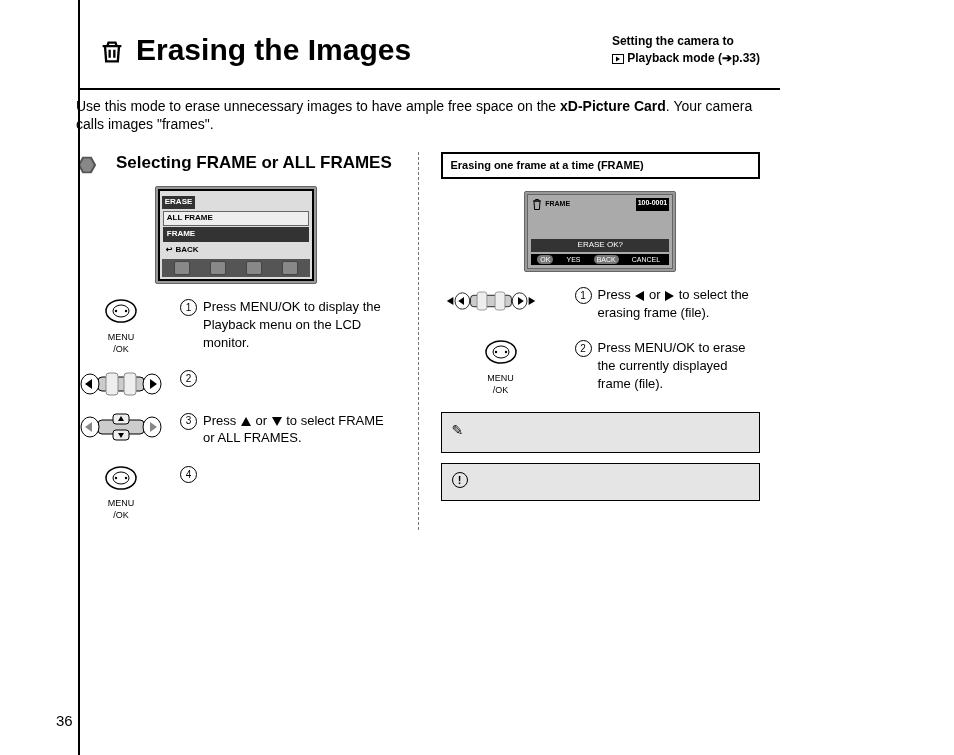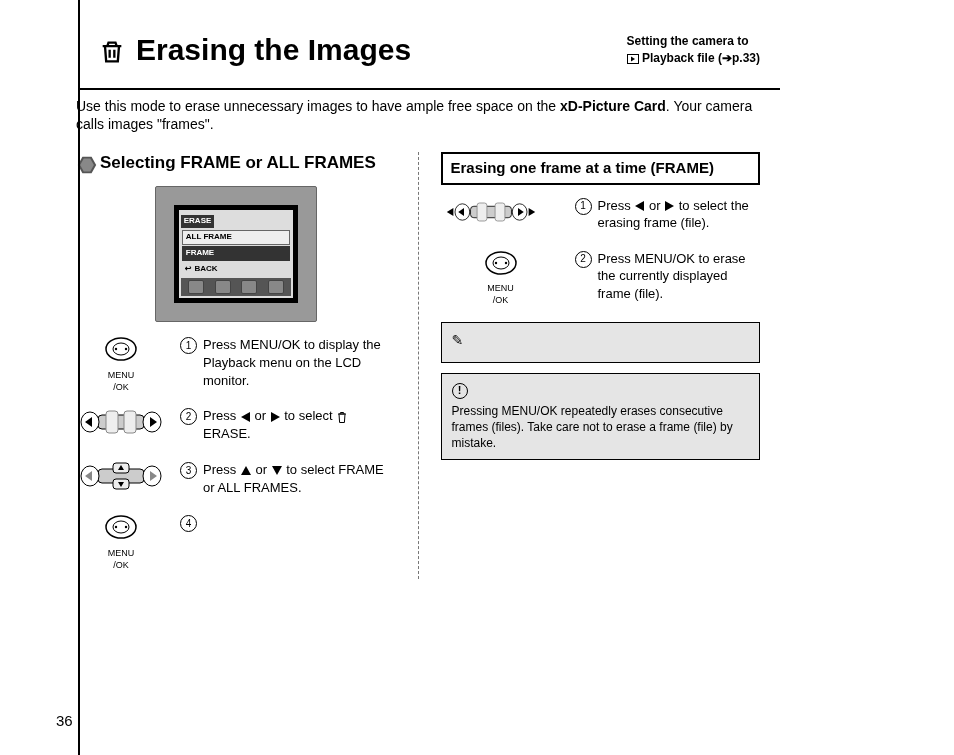--- a/index.html
+++ b/index.html
@@ -8,27 +8,27 @@
   .hline{position:absolute;left:78px;right:0;top:88px;height:2px;background:#000}
   .titlebar{display:flex;justify-content:space-between;align-items:center;margin-left:58px;margin-right:0;padding-bottom:12px}
   .title{font-size:30px;font-weight:bold;display:flex;align-items:center;gap:10px}
   .title .erase-icon{width:28px;height:28px}
   .right-note{font-size:12px;font-weight:bold;text-align:left;line-height:1.4}
   .intro{margin:14px 0 18px 36px;font-size:14px}
   .cols{display:flex;margin-left:36px;gap:22px}
   .col-left{flex:1;min-width:0}
   .col-right{flex:1;min-width:0}
   .midline{width:0;border-left:1px dashed #777;align-self:stretch}
-  .sect-head{display:flex;align-items:flex-start;gap:2px;margin-bottom:10px}
+  .sect-head{display:flex;align-items:flex-start;gap:18px;margin-bottom:10px}
   .hex{width:22px;height:22px;flex:0 0 22px;margin-top:2px}
   .sect-head h2{margin:0;font-size:17px;font-weight:bold;line-height:1.25}
-  .box-head{border:2px solid #000;padding:4px 8px;font-size:15px;font-weight:bold;margin-bottom:12px}
+  .box-head{border:2px solid #000;padding:4px 8px;font-size:11px;font-weight:bold;margin-bottom:12px}
   
   .lcd{width:160px;margin:8px auto 14px auto;border:1px solid #666;background:#999;border-radius:2px}
-  .lcd-screen{background:#ddd;margin:18px;border:5px solid #000000}
+  .lcd-screen{background:#ddd;margin:2px;border:2px solid #000000}
   .lcd-title{background:#333;color:#fff;font-size:8px;font-weight:bold;padding:1px 3px;display:inline-block;margin:2px}
   .lcd-row{margin:0 3px;font-size:8px;font-weight:bold;padding:1px 3px;border:1px solid #666;background:#eee;margin-bottom:1px}
   .lcd-row.sel{background:#333;color:#fff;border-color:#333}
   .lcd-back{font-size:8px;font-weight:bold;padding:1px 3px;margin:2px 3px 3px 3px;display:flex;align-items:center;gap:3px}
   .lcd-iconrow{background:#555;display:flex;justify-content:space-around;padding:2px;margin:2px}
   .lcd-iconrow span{width:14px;height:12px;background:#888;border-radius:2px;display:inline-block;border:1px solid #444}
   
   .lcd2{width:150px;margin:0 auto 14px auto;border:1px solid #666;background:#999;border-radius:2px}
   .lcd2 .body{background:#aaa;margin:2px;border:1px solid #666;padding:3px}
   .lcd2 .top{display:flex;justify-content:space-between;font-size:7px;font-weight:bold}
@@ -80,21 +80,21 @@
       </span>
       <span>Erasing the Images</span>
     </div>
     <div class="right-note">
       <div>Setting the camera to</div>
       <div>
         <span class="play-icon"><svg viewBox="0 0 12 10">
               <rect x="0.5" y="0.5" width="11" height="9" fill="none" stroke="#000"></rect>
               <path d="M4 2.5v5l4-2.5z" fill="#000"></path>
             </svg></span>
-        <span>Playback file (➔p.33)</span>
+        <span>Playback mode (➔p.33)</span>
       </div>
     </div>
   </div>
 
   <div class="intro">
     <span>Use this mode to erase unnecessary images to have ample free space on the </span><b>xD-Picture Card</b><span>. Your camera calls images "frames".</span>
   </div>
 
   <div class="cols">
 
@@ -156,25 +156,20 @@
             <rect x="48" y="4" width="12" height="22" rx="3" fill="#eee" stroke="#888"></rect>
             <ellipse cx="14" cy="15" rx="9" ry="10" fill="#fff" stroke="#000"></ellipse>
             <path d="M16 10l-7 5 7 5z" fill="#000"></path>
             <ellipse cx="76" cy="15" rx="9" ry="10" fill="#fff" stroke="#000"></ellipse>
             <path d="M74 10l7 5-7 5z" fill="#000"></path>
           </svg></div>
         </div>
         <div class="step-text">
           <div class="ln">
               <span class="circled">2</span>
-            <span>
-              <span>Press </span><span class="tri l"></span><span> or </span><span class="tri r"></span><span> to select </span><span class="mini-trash"><svg viewBox="0 0 12 13">
-                    <path d="M2 3h8M4.5 1.5h3l.7 1.5H3.8zM3 3l.6 8.5h4.8L9 3" fill="none" stroke="#000" stroke-width="1"></path>
-                  </svg></span><span> ERASE.</span>
-            </span>
           </div>
         </div>
       </div>
 
       <div class="step-row">
         <div class="ctrl">
           <div class="pad"><svg viewBox="0 0 90 30">
             <rect x="22" y="8" width="46" height="14" rx="4" fill="#ccc" stroke="#000"></rect>
             <rect x="37" y="2" width="16" height="10" rx="3" fill="#eee" stroke="#000"></rect>
             <path d="M45 4l-3 5h6z" fill="#000"></path>
@@ -215,20 +210,37 @@
             </div>
         </div>
       </div>
     </div>
 
     <div class="midline"></div>
 
     <div class="col-right">
       <div class="box-head">Erasing one frame at a time (FRAME)</div>
 
+      <div class="lcd2">
+        <div class="body">
+          <div class="top">
+            <span><span class="mini-trash"><svg viewBox="0 0 12 13">
+                    <path d="M2 3h8M4.5 1.5h3l.7 1.5H3.8zM3 3l.6 8.5h4.8L9 3" fill="none" stroke="#000" stroke-width="1"></path>
+                  </svg></span> <span>FRAME</span></span>
+            <span class="file">100-0001</span>
+          </div>
+          <div class="ok">ERASE OK?</div>
+          <div class="foot">
+            <span>OK</span>
+              <span style="background:none">YES</span>
+            <span>BACK</span>
+              <span style="background:none">CANCEL</span>
+          </div>
+        </div>
+      </div>
 
       <div class="step-row">
         <div class="ctrl" style="flex-basis:120px">
           <div class="pad" style="width:110px"><svg viewBox="0 0 110 30">
             <path d="M9 10l-8 5 8 5z" fill="#000"></path>
             <rect x="30" y="8" width="50" height="14" rx="4" fill="#ccc" stroke="#000"></rect>
             <rect x="38" y="4" width="12" height="22" rx="3" fill="#eee" stroke="#888"></rect>
             <rect x="60" y="4" width="12" height="22" rx="3" fill="#eee" stroke="#888"></rect>
             <ellipse cx="20" cy="15" rx="9" ry="10" fill="#fff" stroke="#000"></ellipse>
             <path d="M22 10l-7 5 7 5z" fill="#000"></path>
@@ -267,19 +279,18 @@
             </div>
         </div>
       </div>
 
       <div class="note">
         <div class="hand">✎</div>
       </div>
 
       <div class="caution">
         <div><span class="excl">!</span></div>
-        <div>Pressing MENU/OK repeatedly erases consecutive frames (files). Take care not to erase a frame (file) by mistake.</div>
       </div>
     </div>
   </div>
 
   <div class="pagenum">36</div>
 </div>
 
 </body></html>

